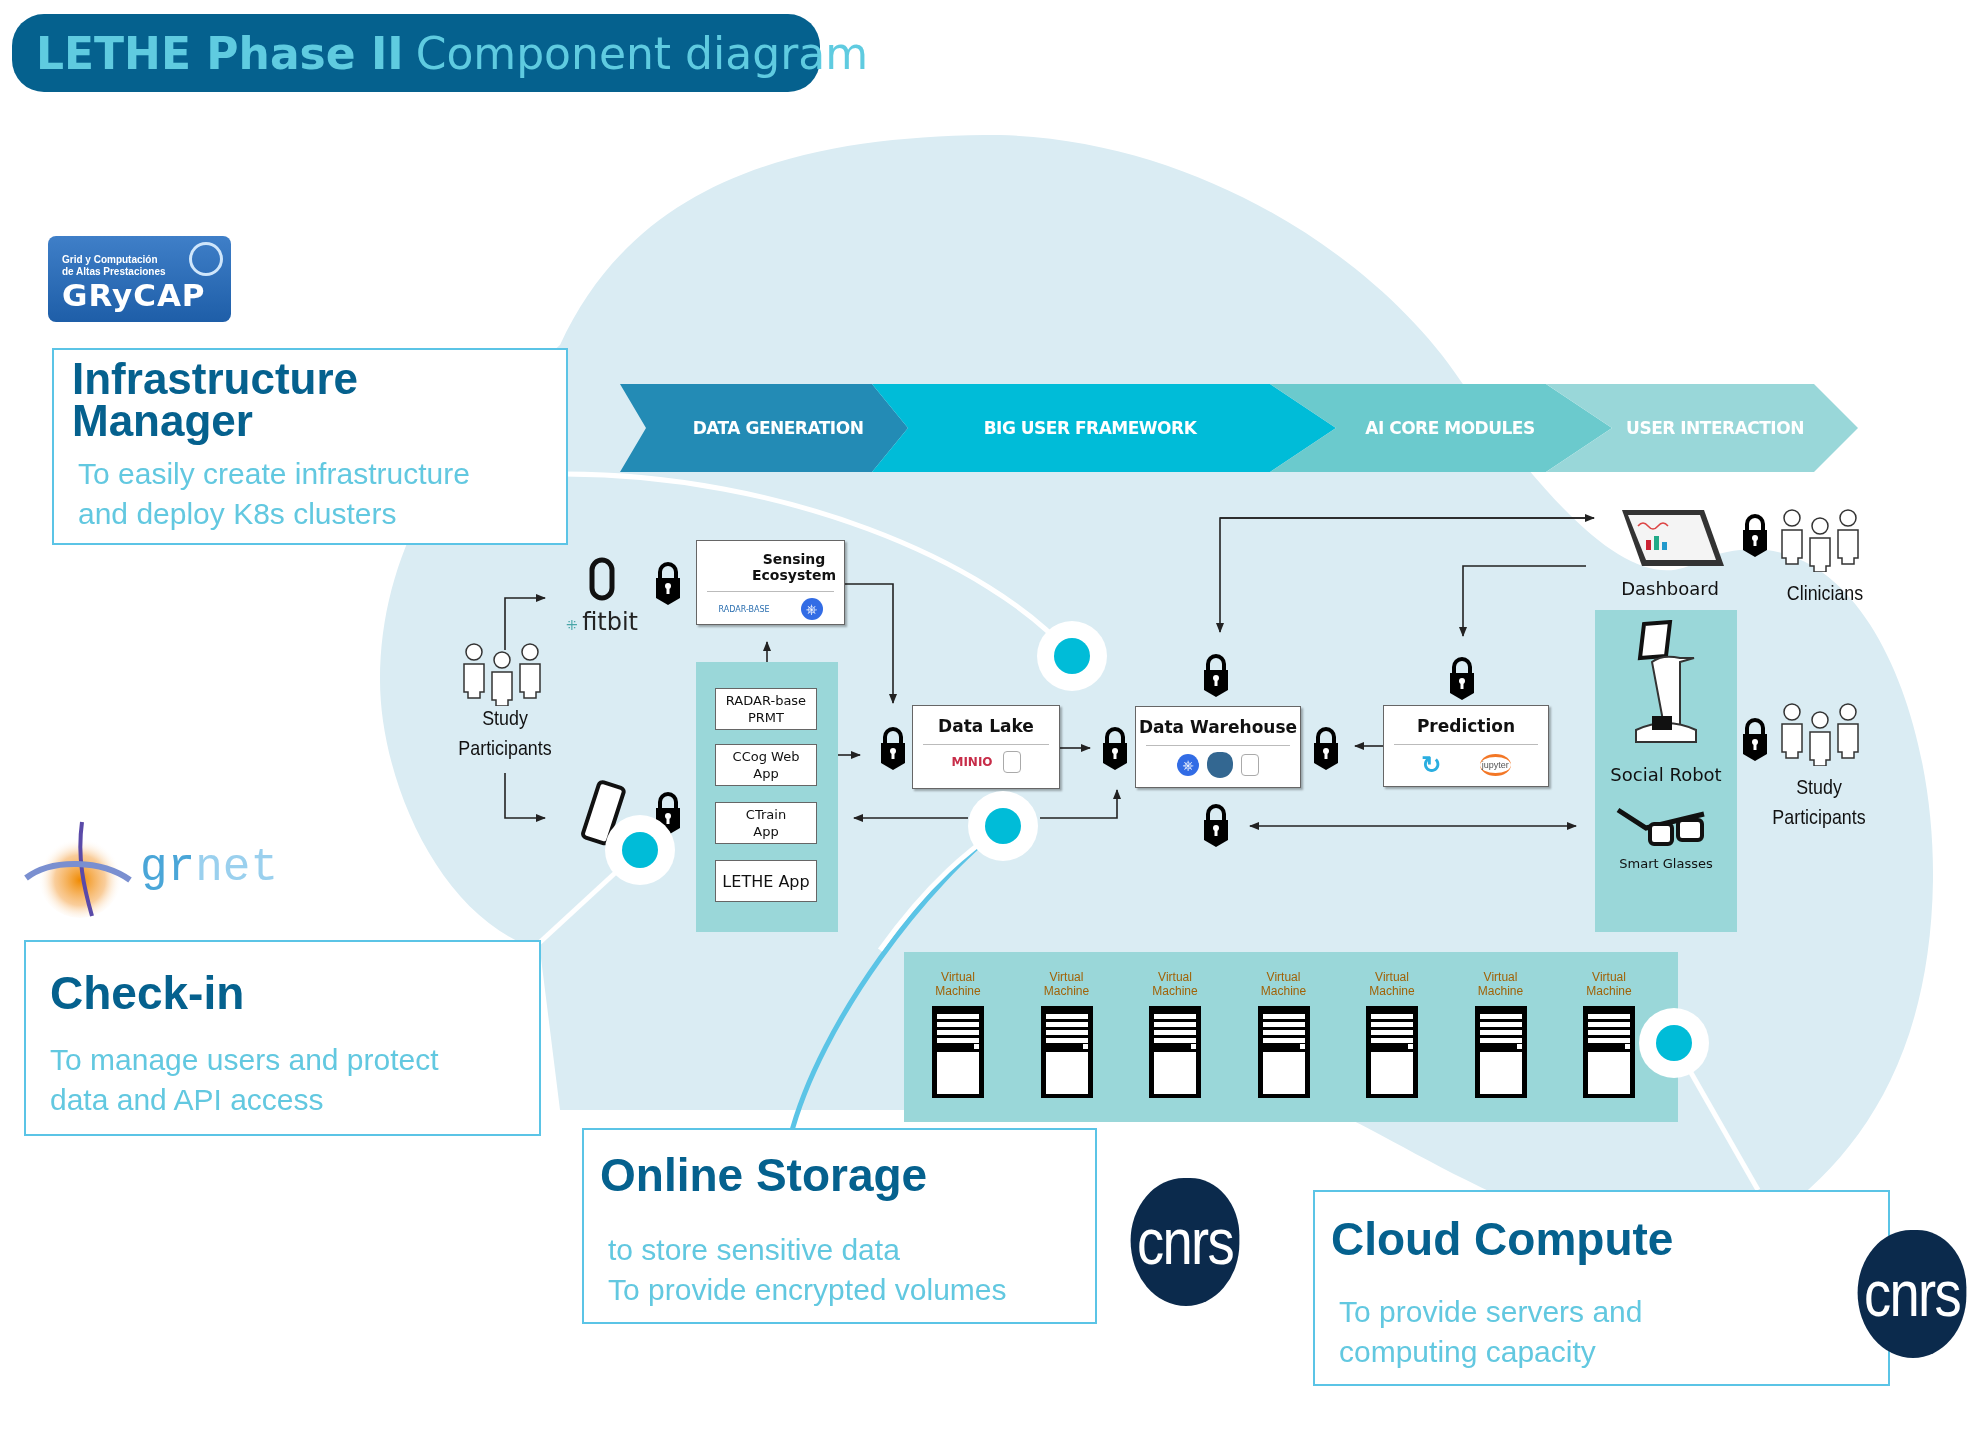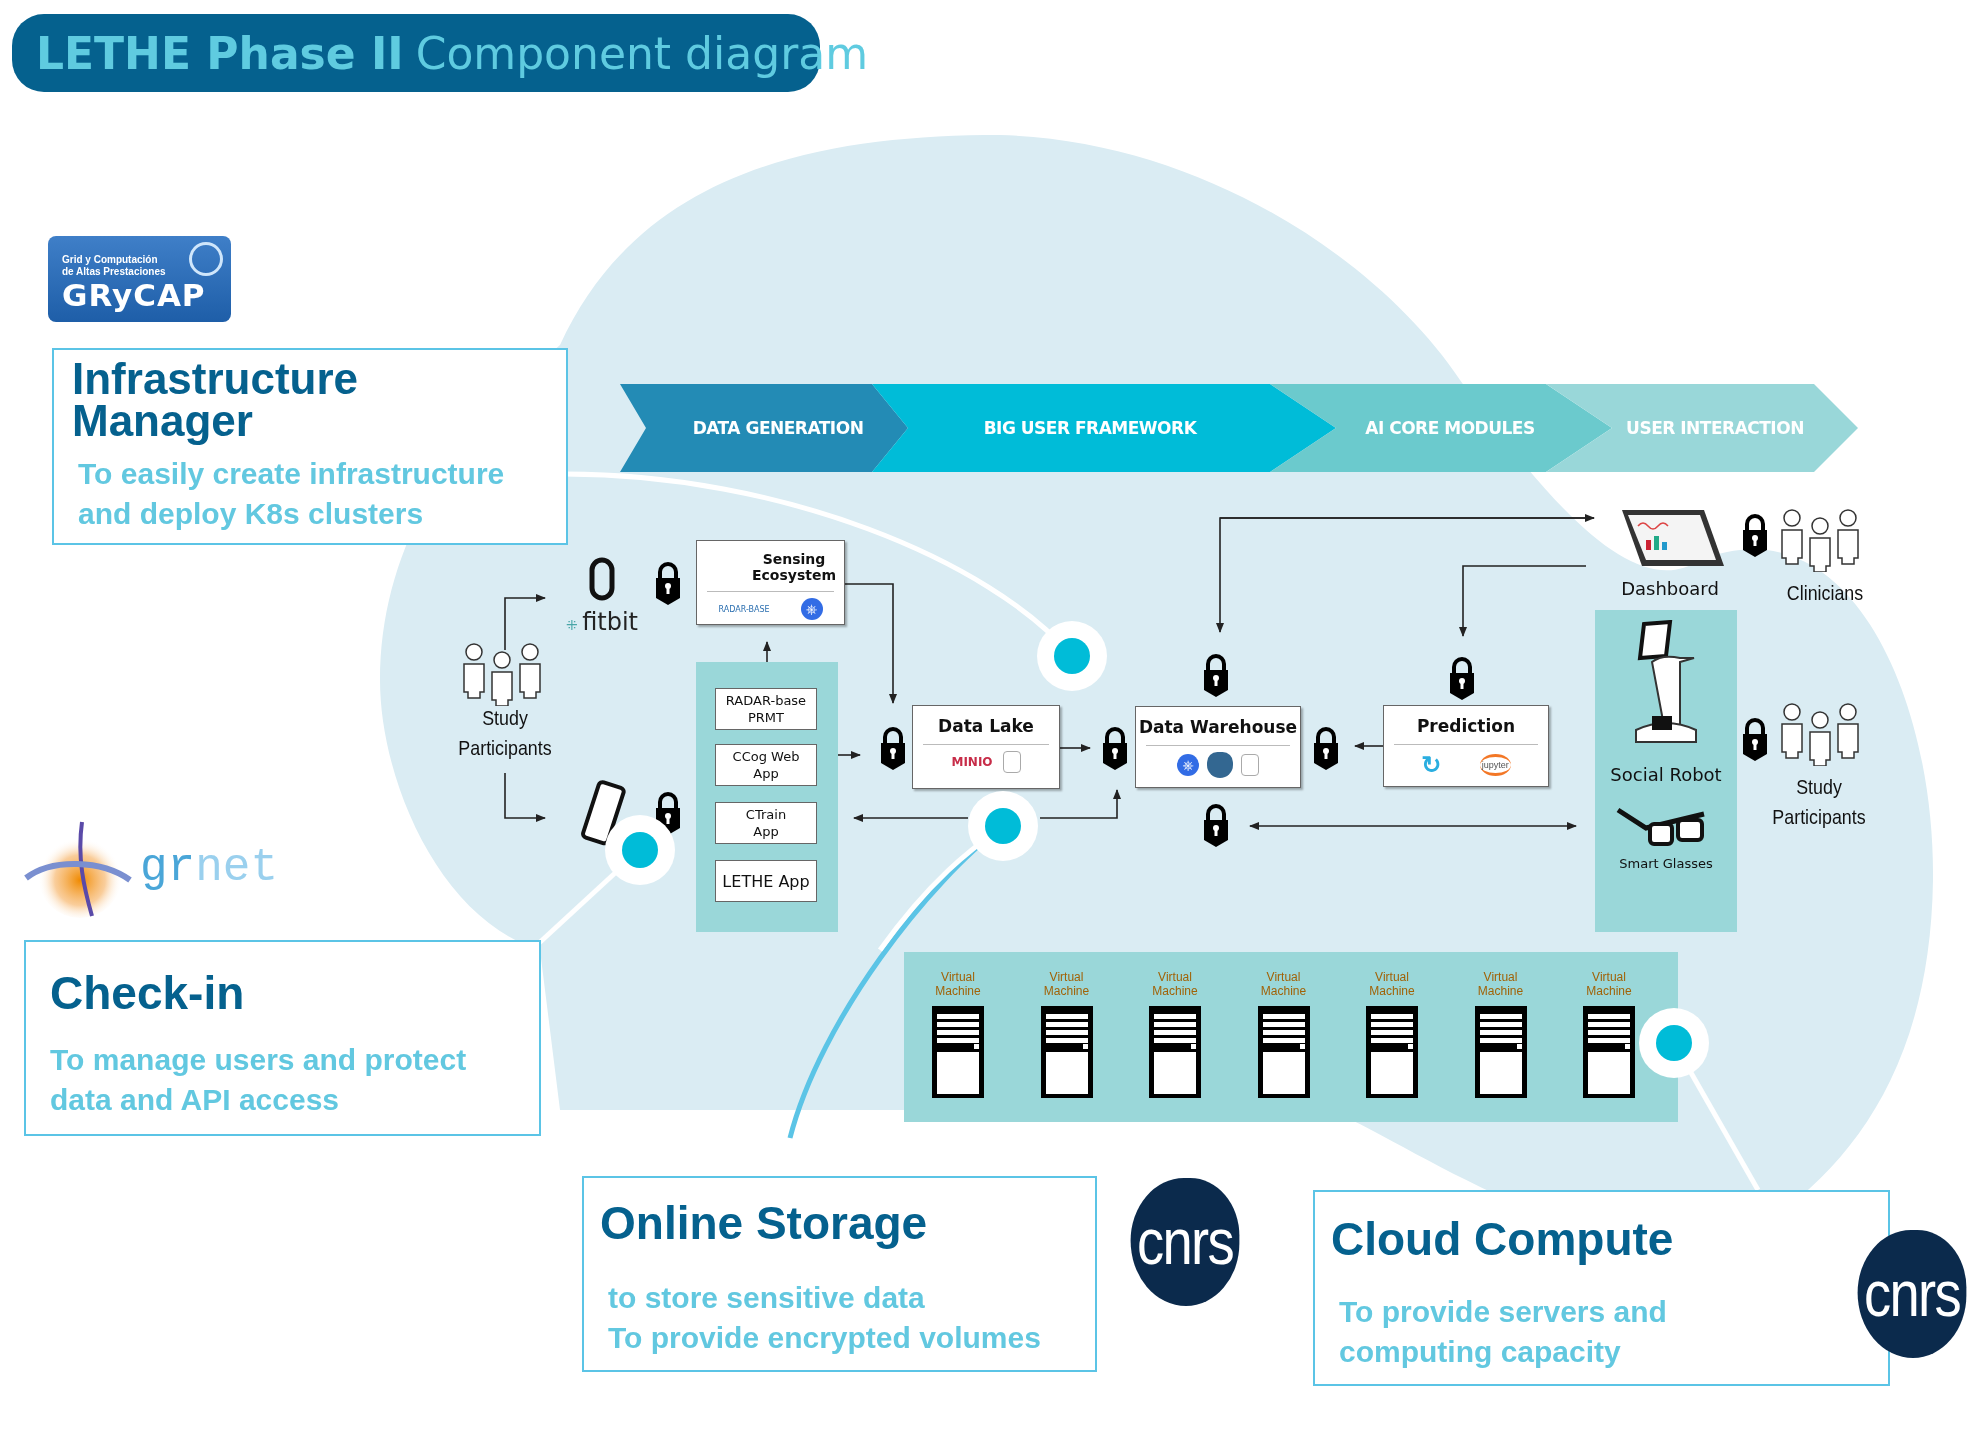--- a/index.html
+++ b/index.html
@@ -7,21 +7,21 @@
   .abs { position:absolute; }
   svg.bg { position:absolute; left:0; top:0; }
   .title-bar { left:12px; top:14px; width:808px; height:78px; background:#05618e; border-radius:32px; box-sizing:border-box; padding-left:24px; display:flex; align-items:center; font-family:"DejaVu Sans", sans-serif; font-size:44px; color:#5fcbe0; white-space:nowrap; }
   .title-bar .b { font-weight:bold; margin-right:12px; }
   .grycap { left:48px; top:236px; width:183px; height:86px; background:linear-gradient(180deg,#3f7fc8,#1e5ea8); border-radius:8px; color:#fff; box-sizing:border-box; padding:18px 0 0 14px; }
   .grycap .small { font-size:10px; font-weight:bold; line-height:12px; }
   .grycap .big { font-family:"DejaVu Sans", sans-serif; font-weight:bold; font-size:31px; letter-spacing:1px; line-height:34px; }
   .grycap .globe { position:absolute; right:8px; top:6px; width:34px; height:34px; border:3px solid #cfe6fb; border-radius:50%; box-sizing:border-box; }
   .callout { border:2px solid #5bc4e6; background:#ffffff; box-sizing:border-box; }
   .callout .h { color:#05618e; font-weight:bold; font-family:"Liberation Sans", sans-serif; }
-  .callout .s { color:#62c8e0; font-weight:bold; font-family:"Liberation Sans", sans-serif; }
+  .callout .s { color:#62c8e0; font-weight:normal; font-family:"Liberation Sans", sans-serif; }
   .chev { top:384px; height:88px; display:flex; align-items:center; justify-content:center; color:#ffffff; font-weight:bold; font-size:17px; font-family:"DejaVu Sans", sans-serif; letter-spacing:-0.5px; }
   .box { background:#fff; border:1px solid #666; box-shadow:2px 2px 2px rgba(0,0,0,0.3); box-sizing:border-box; text-align:center; }
   .box .bt { font-weight:bold; font-family:"DejaVu Sans", sans-serif; font-size:17px; color:#111; padding-top:10px; }
   .box hr { border:none; border-top:1px solid #bbb; margin:8px 10px 6px 10px; }
   .teal { background:#9ad7d9; }
   .small-box { background:#fff; border:1px solid #666; box-sizing:border-box; text-align:center; font-family:"DejaVu Sans", sans-serif; font-size:13px; color:#111; display:flex; align-items:center; justify-content:center; line-height:17px; }
   .lbl { font-family:"DejaVu Sans", sans-serif; color:#111; text-align:center; }
   .lbl-c { font-family:"Liberation Sans", sans-serif; color:#111; text-align:center; font-size:21px; line-height:30px; transform:scaleX(0.85); }
   .vm { width:70px; text-align:center; }
   .vm .t { font-family:"Liberation Sans", sans-serif; font-size:12px; line-height:14px; color:#a16207; }
@@ -108,21 +108,21 @@
 </div>
 
 <div class="abs callout" style="left:24px;top:940px;width:517px;height:196px;">
   <div class="h abs" style="left:24px;top:24px;font-size:46px;">Check-in</div>
   <div class="s abs" style="left:24px;top:98px;font-size:30px;line-height:40px;">
     <div>To manage users and protect</div>
     <div>data and API access</div>
   </div>
 </div>
 
-<div class="abs callout" style="left:582px;top:1176px;width:515px;height:196px;">
+<div class="abs callout" style="left:582px;top:1128px;width:515px;height:196px;">
   <div class="h abs" style="left:16px;top:18px;font-size:46px;">Online Storage</div>
   <div class="s abs" style="left:24px;top:100px;font-size:30px;line-height:40px;">
     <div>to store sensitive data</div>
     <div>To provide encrypted volumes</div>
   </div>
 </div>
 <div class="abs cnrs" style="left:1121px;top:1178px;">cnrs</div>
 
 <div class="abs callout" style="left:1313px;top:1190px;width:577px;height:196px;">
   <div class="h abs" style="left:16px;top:20px;font-size:46px;">Cloud Compute</div>

